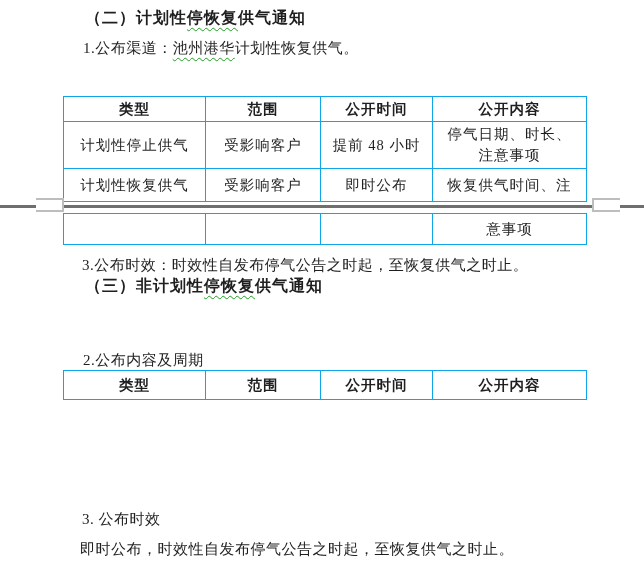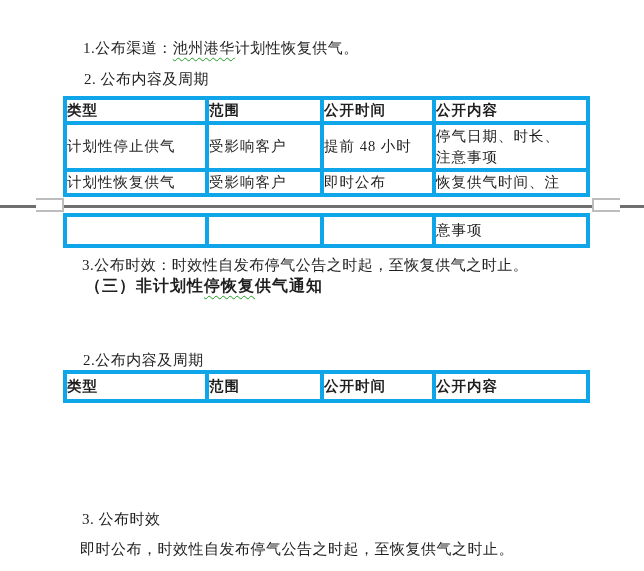--- a/index.html
+++ b/index.html
@@ -20,48 +20,50 @@
     text-decoration-color:#1f9e1f;
     text-decoration-thickness:1px;
     text-underline-offset:4px;
   }
   table.doc-table{
     position:absolute;left:63px;width:523px;
     border-collapse:collapse;table-layout:fixed;
     font-size:14.5px;letter-spacing:1px;
   }
   .doc-table th,.doc-table td{
-    border:4px solid #0ea5e9;
-    text-align:left;vertical-align:middle;
+    border:1px solid #0ea5e9;
+    text-align:center;vertical-align:middle;
     padding:0;overflow:hidden;
   }
   .doc-table th{font-weight:bold;}
   .col-type{width:142px;}
   .col-scope{width:115px;}
   .col-time{width:112px;}
   .col-content{width:154px;}
   .cline{display:block;line-height:21px;}
   
   .pb-line{position:absolute;left:0;top:205px;width:644px;height:3px;background:#6f6f6f;z-index:1;}
   .pb-tab{position:absolute;top:198px;width:28px;height:14px;background:#ffffff;
           border:2px solid #bdbdbd;box-sizing:border-box;z-index:2;}
   .pb-tab-left{left:36px;border-left:none;}
   .pb-tab-right{left:592px;border-right:none;}
 </style>
 </head>
 <body>
 
 <div class="page">
 
+  <div class="abs heading" style="left:85px;top:8px;">
+    <span>（二）计划性</span><span class="wavy">停恢复</span><span>供气通知</span>
+  </div>
 
   <div class="abs body-line" style="left:83px;top:39px;">
     <span>1.公布渠道：</span><span class="wavy">池州港华</span><span>计划性恢复供气。</span>
   </div>
 
-  <div class="abs body-line" style="left:84px;top:70px;">2. 公布内容及周期</div>
 
   <table class="doc-table" style="top:96px;">
     <colgroup>
         <col class="col-type">
         <col class="col-scope">
         <col class="col-time">
         <col class="col-content">
       </colgroup>
     <tbody>
       <tr style="height:25px;">
@@ -78,21 +80,21 @@
             <span class="cline">受影响客户</span>
           </td>
         <td>
             <span class="cline">提前 48 小时</span>
           </td>
         <td>
             <span class="cline">停气日期、时长、</span>
             <span class="cline">注意事项</span>
           </td>
       </tr>
-      <tr style="height:25px;">
+      <tr style="height:33px;">
         <td>
             <span class="cline">计划性恢复供气</span>
           </td>
         <td>
             <span class="cline">受影响客户</span>
           </td>
         <td>
             <span class="cline">即时公布</span>
           </td>
         <td>

